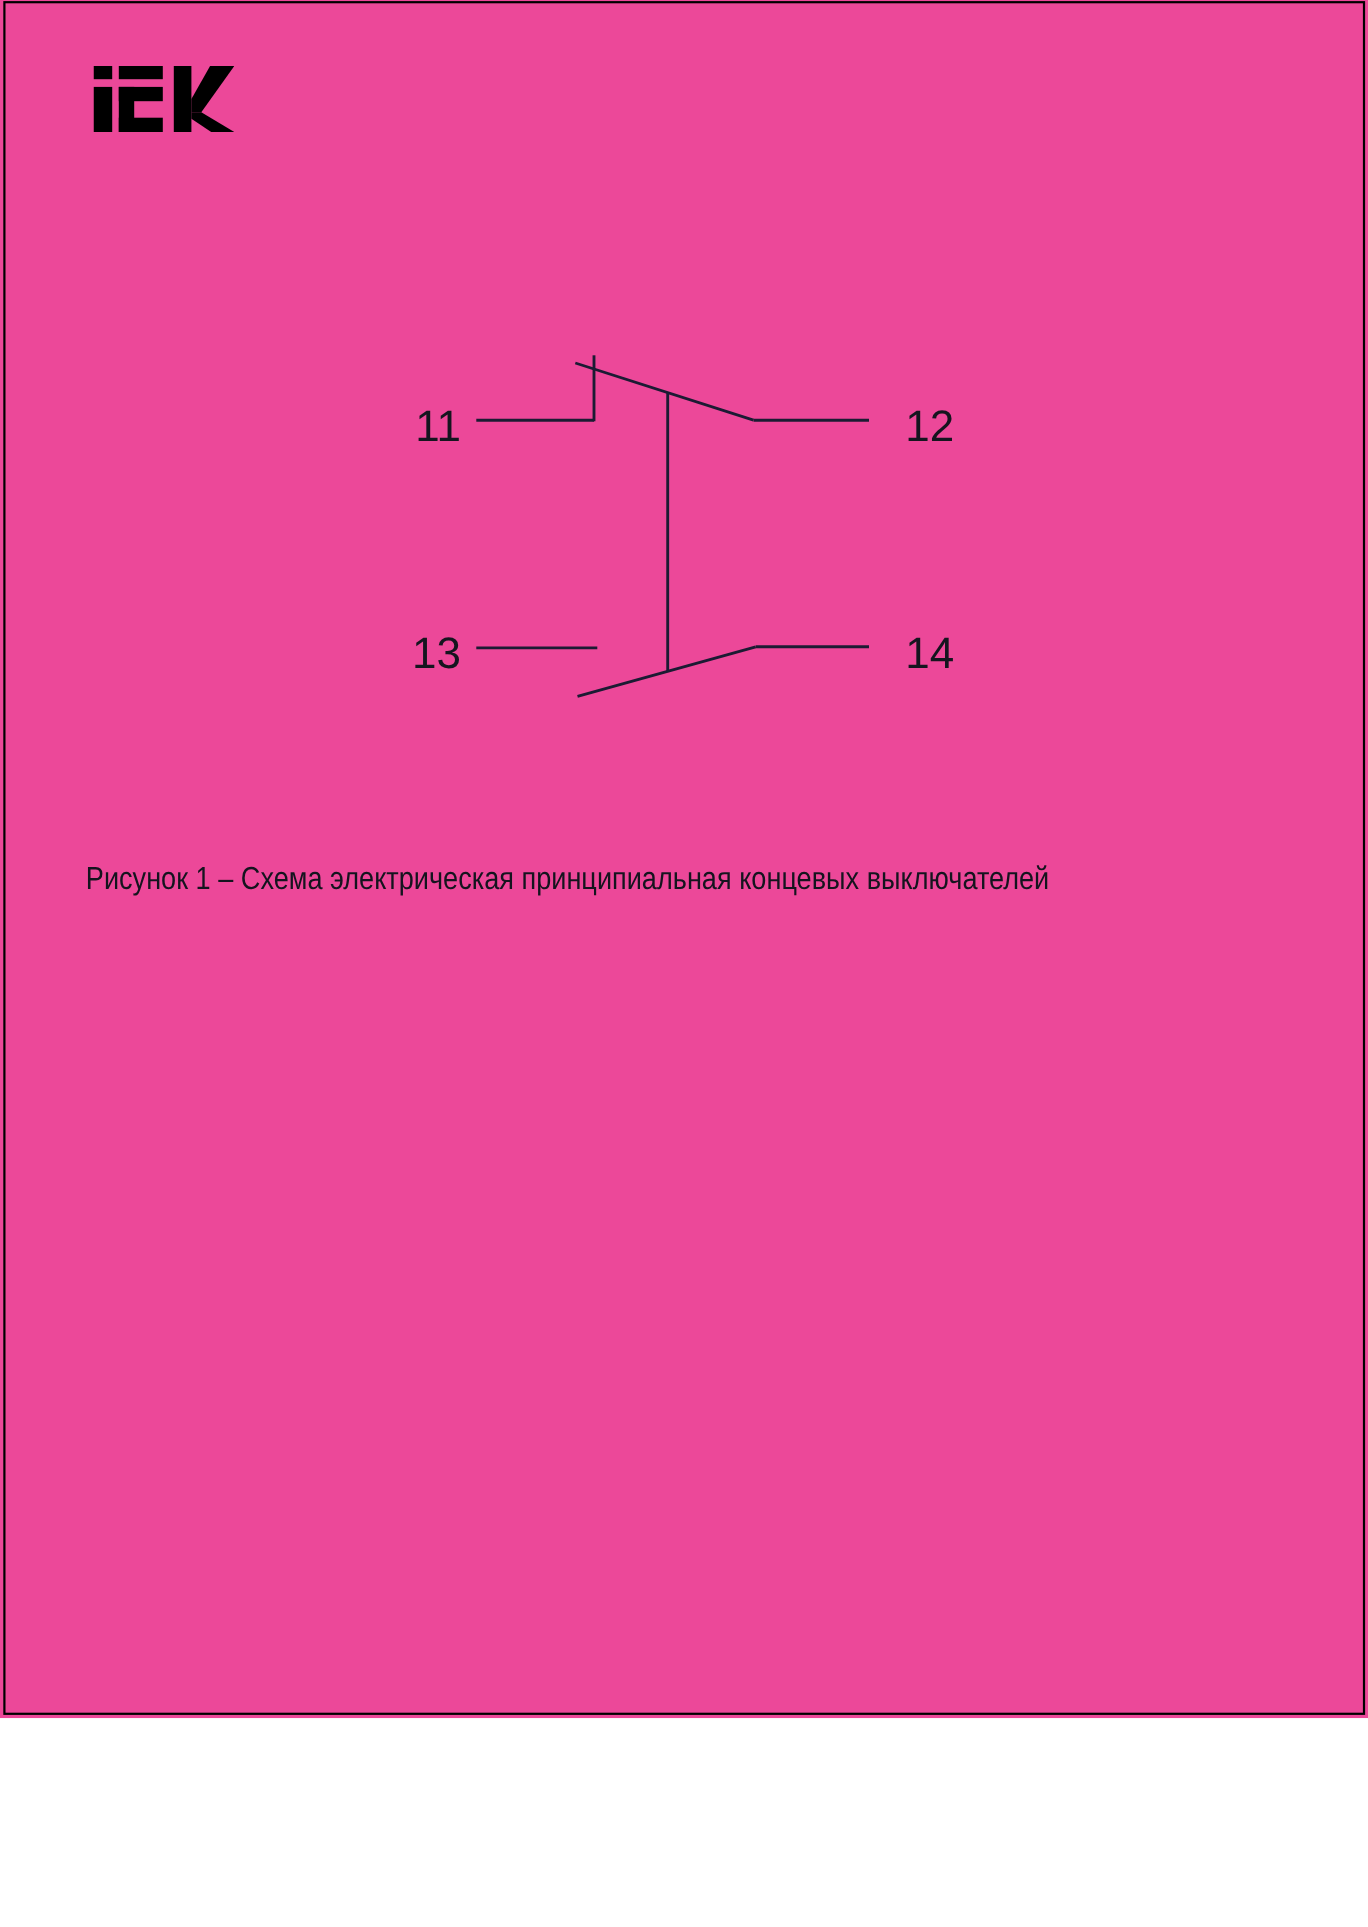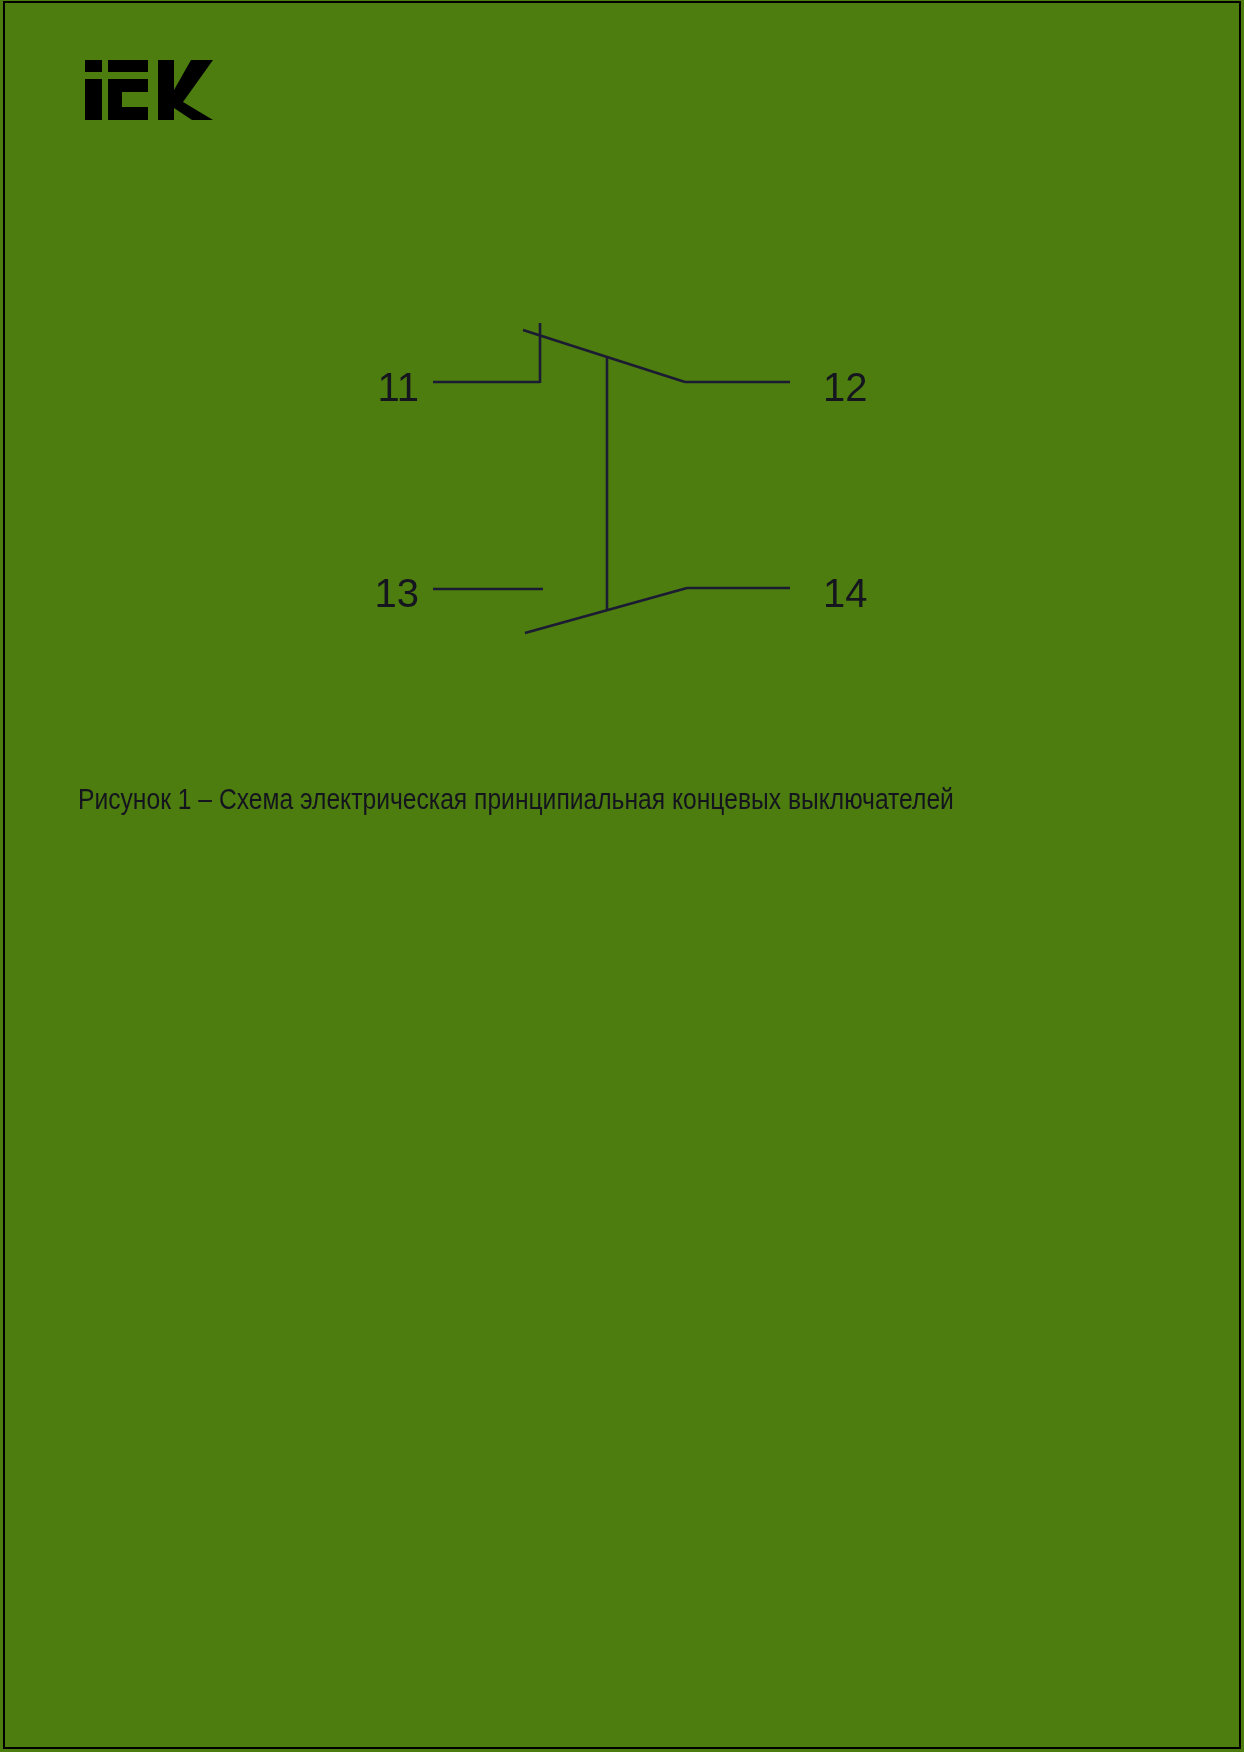--- a/index.html
+++ b/index.html
@@ -4,22 +4,22 @@
 <style>
   html, body {
     margin: 0;
     padding: 0;
     background: #ffffff;
     font-family: "Liberation Sans", sans-serif;
   }
   .page {
     position: relative;
     width: 1244px;
-    height: 1752px;
-    background: #4d7c0f;
+    height: 1562px;
+    background: #ec4899;
     overflow: hidden;
     text-align: center;
   }
   .page-border {
     position: absolute;
     left: 3px;
     top: 1px;
     right: 3px;
     bottom: 3px;
     border: 2px solid #000000;

